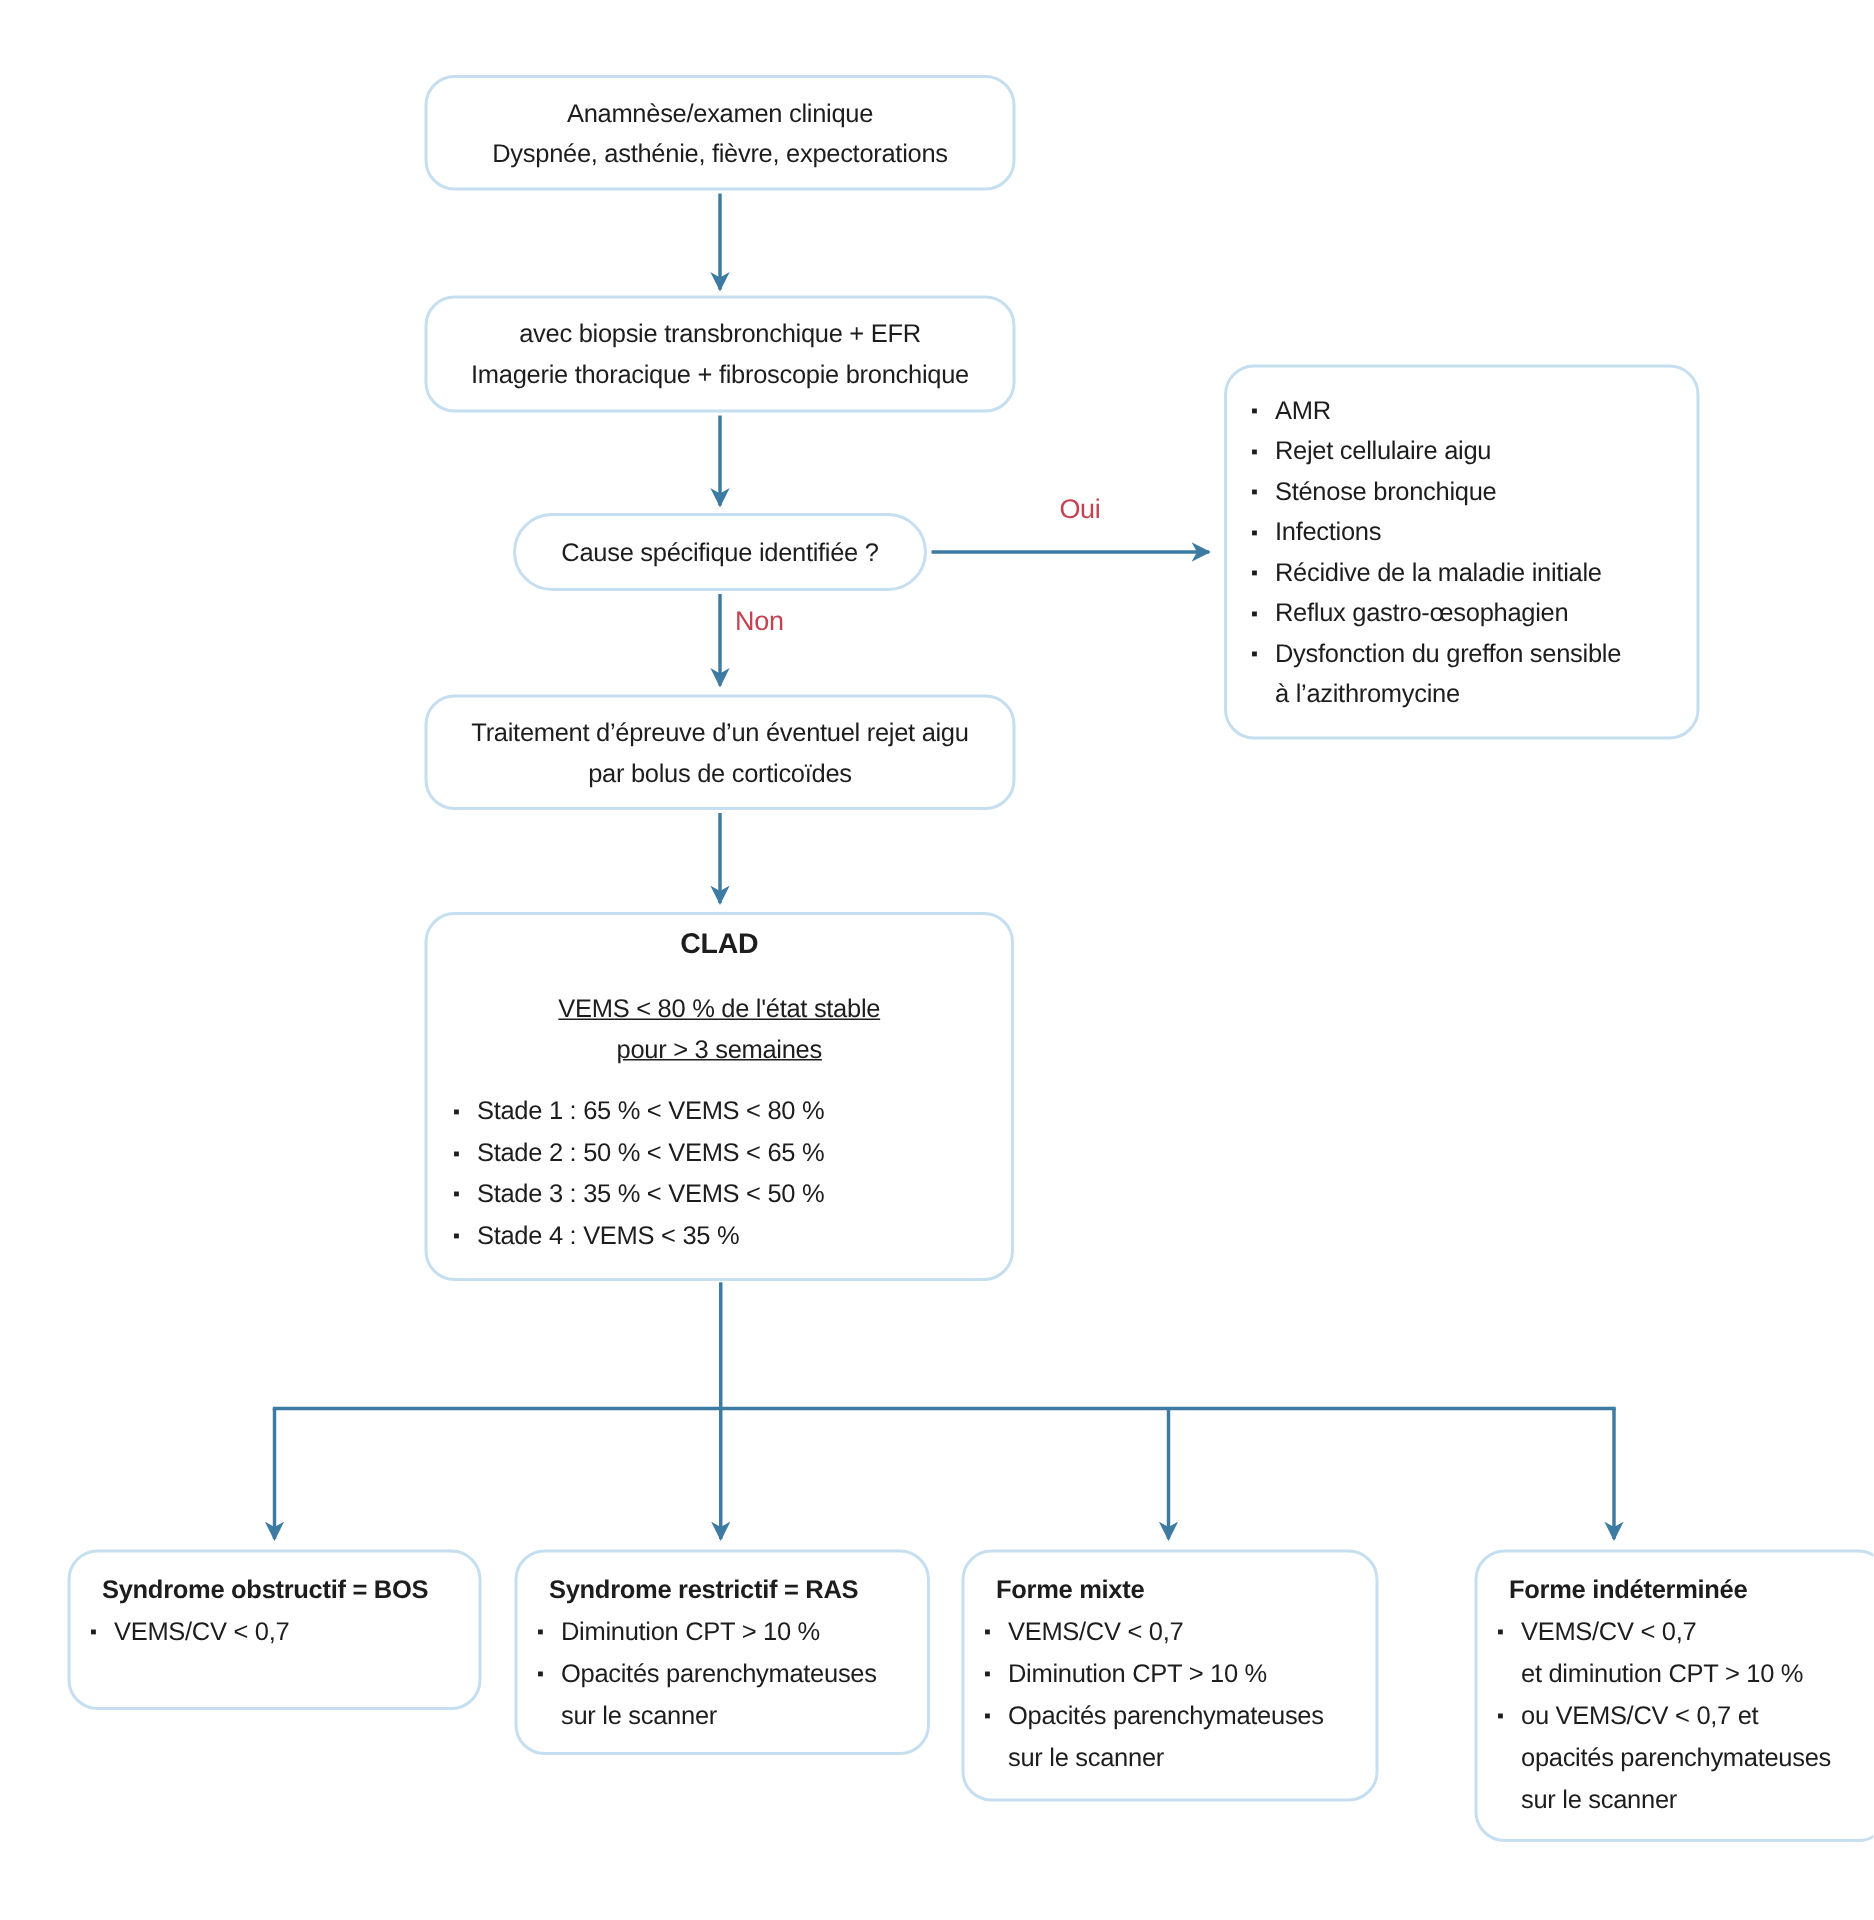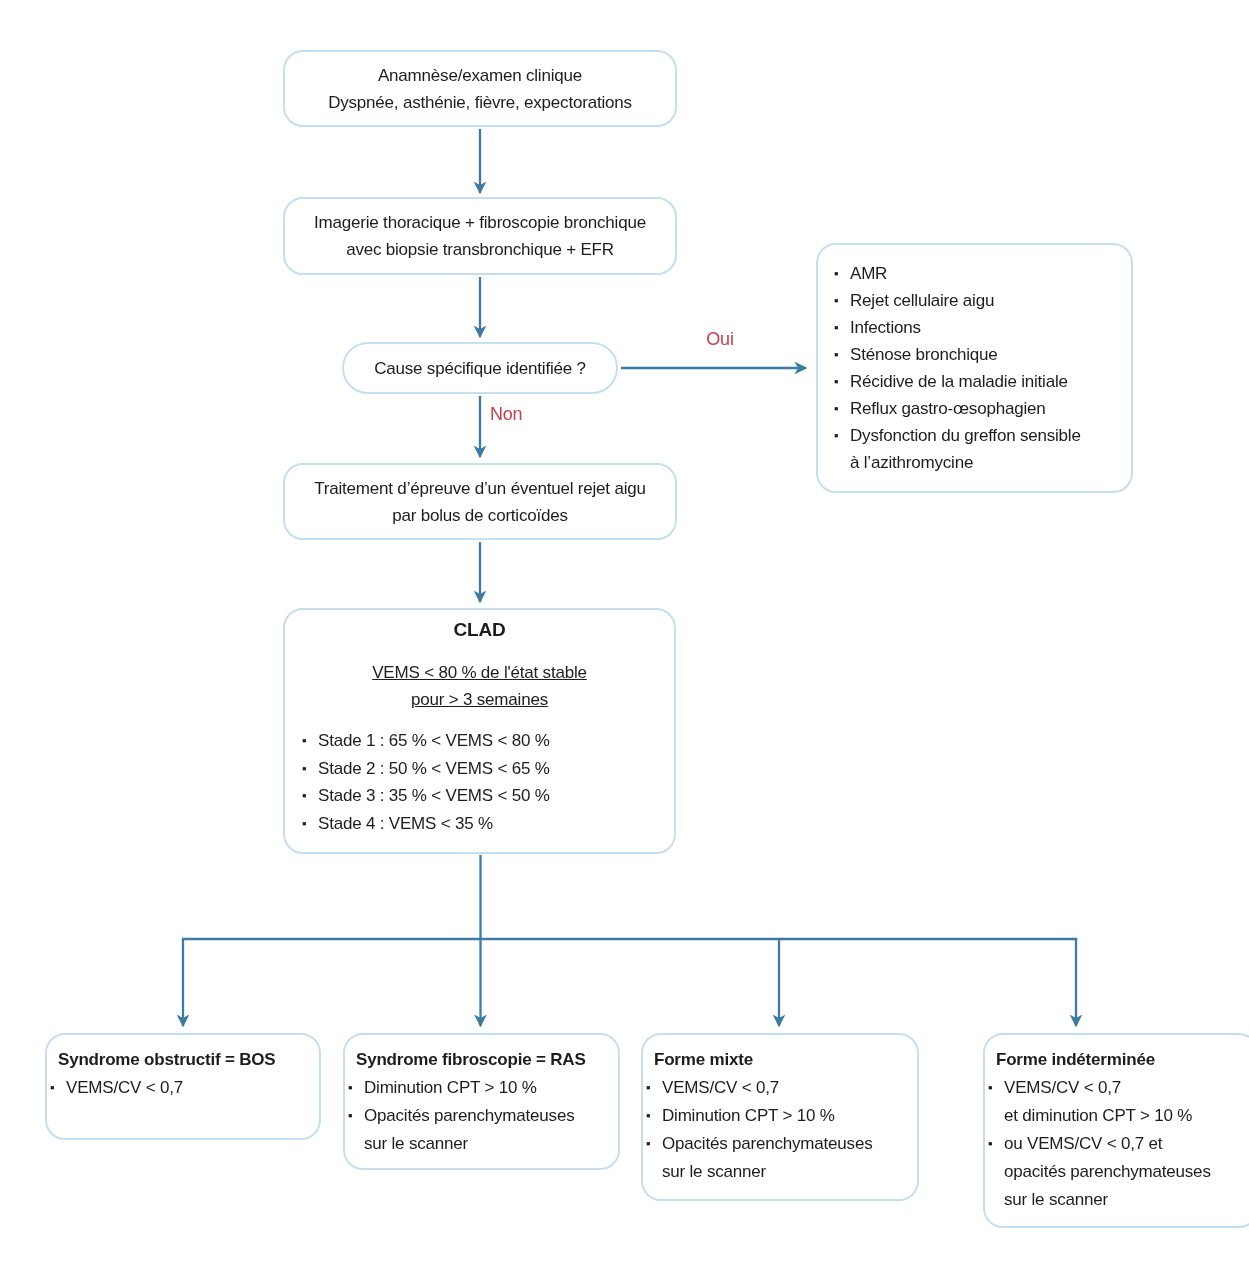--- a/index.html
+++ b/index.html
@@ -74,21 +74,21 @@
     line-height:24px;
     letter-spacing:-0.2px;
   }
   #box-clad .criteria{margin-top:17px;text-decoration:underline;}
   #box-clad ul.blist{
     text-align:left;
     margin:14px 0 0 17px;
     line-height:27.5px;
   }
   
-  .bnode{padding:12px 12px 0 3px;}
+  .bnode{padding:12px 12px 0 13px;}
   .bnode h3{
     margin:0 0 1px 8px;
     font-size:17px;
     line-height:26px;
     letter-spacing:-0.2px;
   }
   .bnode ul.blist{line-height:28px;}
   .edge-label{
     position:absolute;
     font-weight:normal;
@@ -140,37 +140,37 @@
     <line x1="779" y1="939" x2="779" y2="1026" marker-end="url(#ah)"></line>
     <line x1="1076" y1="939" x2="1076" y2="1026" marker-end="url(#ah)"></line>
   </svg>
 
   <div class="node centered" id="box-anamnese">
     <span class="line">Anamnèse/examen clinique</span>
     <span class="line">Dyspnée, asthénie, fièvre, expectorations</span>
   </div>
 
   <div class="node centered" id="box-imagerie">
+    <span class="line">avec biopsie transbronchique + EFR</span>
     <span class="line">Imagerie thoracique + fibroscopie bronchique</span>
-    <span class="line">avec biopsie transbronchique + EFR</span>
   </div>
 
   <div class="node centered pill" id="box-decision">
     <span class="line">Cause spécifique identifiée ?</span>
   </div>
 
   <div class="edge-label" id="label-oui">Oui</div>
   <div class="edge-label" id="label-non">Non</div>
 
   <div class="node" id="box-causes">
     <ul class="blist">
       <li><span class="t">AMR</span></li>
       <li><span class="t">Rejet cellulaire aigu</span></li>
+      <li><span class="t">Sténose bronchique</span></li>
       <li><span class="t">Infections</span></li>
-      <li><span class="t">Sténose bronchique</span></li>
       <li><span class="t">Récidive de la maladie initiale</span></li>
       <li><span class="t">Reflux gastro-œsophagien</span></li>
       <li><span class="t">Dysfonction du greffon sensible
 à l’azithromycine</span></li>
     </ul>
   </div>
 
   <div class="node centered" id="box-traitement">
     <span class="line">Traitement d’épreuve d’un éventuel rejet aigu</span>
     <span class="line">par bolus de corticoïdes</span>
@@ -191,21 +191,21 @@
   </div>
 
   <div class="node bnode" id="box-bos">
     <h3>Syndrome obstructif = BOS</h3>
     <ul class="blist">
       <li><span class="t">VEMS/CV &lt; 0,7</span></li>
     </ul>
   </div>
 
   <div class="node bnode" id="box-ras">
-    <h3>Syndrome fibroscopie = RAS</h3>
+    <h3>Syndrome restrictif = RAS</h3>
     <ul class="blist">
       <li><span class="t">Diminution CPT &gt; 10 %</span></li>
       <li><span class="t">Opacités parenchymateuses
 sur le scanner</span></li>
     </ul>
   </div>
 
   <div class="node bnode" id="box-mixte">
     <h3>Forme mixte</h3>
     <ul class="blist">

